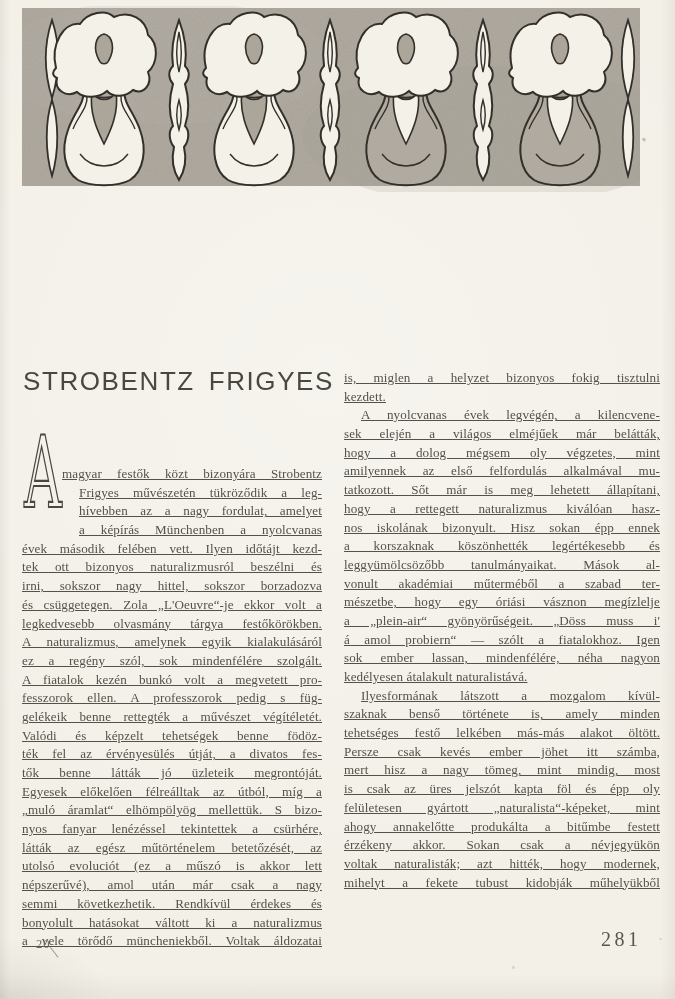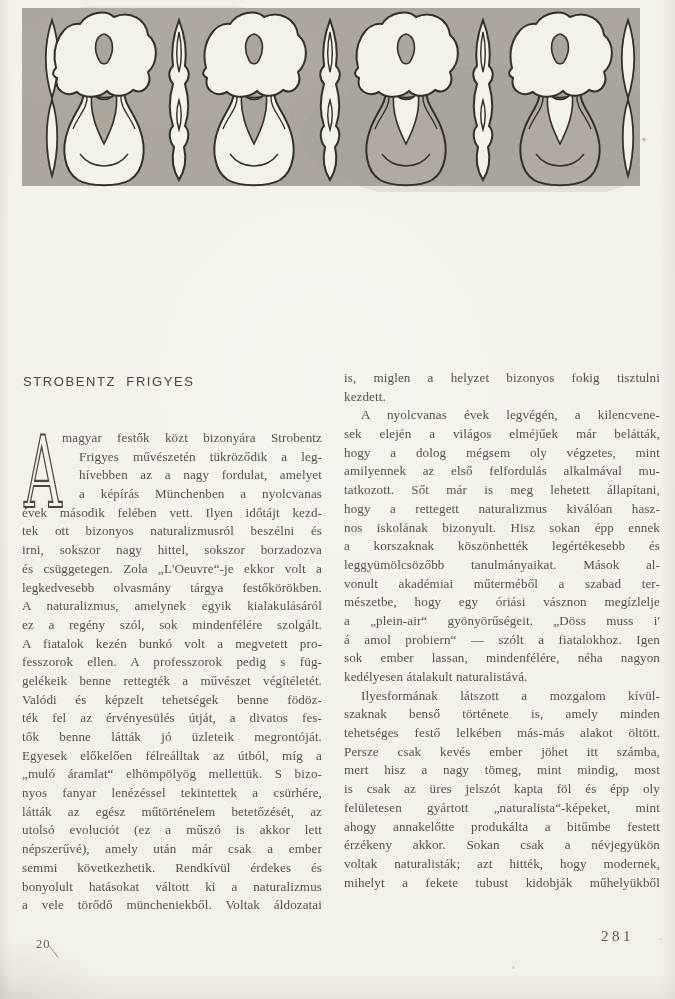--- a/index.html
+++ b/index.html
@@ -20,45 +20,45 @@
   .vase{fill:var(--belly,#f4f1e9);stroke:#332f2a;stroke-width:2;}
   .vee{fill:var(--vfill,#b0aaa0);stroke:#332f2a;stroke-width:1.6;}
   .drop{fill:#aba59a;stroke:#332f2a;stroke-width:1.6;}
   .swash,.echo,.lens{fill:none;stroke:#332f2a;stroke-width:1.4;}
   .spindle{fill:#f4f1e9;stroke:#332f2a;stroke-width:2;}
   .elens{fill:#f4f1e9;stroke:#332f2a;stroke-width:1.8;}
   
   .title{
     position:absolute;left:23px;top:372px;margin:0;
     font-family:"Liberation Sans", sans-serif;font-weight:400;
-    font-size:13px;line-height:19.5px;letter-spacing:1.6px;word-spacing:5px;
+    font-size:26px;line-height:19.5px;letter-spacing:1.6px;word-spacing:5px;
     color:#4b473f;
   }
   
   .col{position:absolute;color:#55514a;font-size:13.1px;}
   .col.left{left:22px;top:429px;width:300px;}
   .col.right{left:344px;top:369px;width:316px;}
   .para{margin:0;}
   .line{
     line-height:18.7px;height:18.7px;
     text-align:justify;text-align-last:justify;
-    letter-spacing:0.1px;white-space:nowrap;overflow:visible;
+    letter-spacing:0.1px;white-space:nowrap;overflow:visible;text-decoration:underline;
   }
   .line.last{text-align-last:left;}
   .line.ind{text-indent:17px;}
-  .line.dc0{padding-left:40px;}
+  .line.dc0{padding-left:40px;margin-top:36px;}
   .line.dc{padding-left:57px;}
   .dropcap{position:absolute;left:0;top:4px;}
   .dropcap text{
     font-family:"DejaVu Serif", serif;font-size:100px;
     fill:none;stroke:#4b473f;stroke-width:2.2;
   }
   
   .sig{position:absolute;left:36px;top:937px;font-size:12.5px;color:#6b665c;letter-spacing:1px;}
-  .pagenum{position:absolute;left:601px;top:928px;font-size:15px;color:#5b564d;letter-spacing:3.5px;}
+  .pagenum{position:absolute;left:601px;top:928px;font-size:20px;color:#5b564d;letter-spacing:3.5px;}
   
   .penmark{position:absolute;left:46px;top:951px;width:15px;height:1.4px;background:rgba(100,94,82,0.55);transform:rotate(52deg);border-radius:1px;}
   .speck{position:absolute;border-radius:50%;background:rgba(100,94,82,0.35);}
   .speck.s1{left:642px;top:138px;width:4px;height:3px;transform:rotate(40deg);}
   .speck.s2{left:512px;top:966px;width:3px;height:3px;opacity:.6;}
   .speck.s3{left:659px;top:938px;width:3px;height:2px;opacity:.5;}
   .corner-shadow{position:absolute;left:0;bottom:0;width:160px;height:90px;
     background:radial-gradient(100% 100% at 0% 100%, rgba(90,84,72,0.10) 0%, rgba(90,84,72,0) 70%);}
 </style>
 </head>
@@ -130,21 +130,21 @@
         <div class="line">fesszorok ellen. A professzorok pedig s füg-</div>
         <div class="line">gelékeik benne rettegték a művészet végítéletét.</div>
         <div class="line">Valódi és képzelt tehetségek benne födöz-</div>
         <div class="line">ték fel az érvényesülés útját, a divatos fes-</div>
         <div class="line">tők benne látták jó üzleteik megrontóját.</div>
         <div class="line">Egyesek előkelően félreálltak az útból, míg a</div>
         <div class="line">„muló áramlat“ elhömpölyög mellettük. S bizo-</div>
         <div class="line">nyos fanyar lenézéssel tekintettek a csürhére,</div>
         <div class="line">látták az egész műtörténelem betetőzését, az</div>
         <div class="line">utolsó evoluciót (ez a műszó is akkor lett</div>
-        <div class="line">népszerűvé), amely után már csak a ember</div>
+        <div class="line">népszerűvé), amol után már csak a nagy</div>
         <div class="line">semmi következhetik. Rendkívül érdekes és</div>
         <div class="line">bonyolult hatásokat váltott ki a naturalizmus</div>
         <div class="line">a vele törődő müncheniekből. Voltak áldozatai</div>
       </div>
     </div>
 
   <div class="col right">
       <div class="para">
         <div class="line">is, miglen a helyzet bizonyos fokig tisztulni</div>
         <div class="line last">kezdett.</div>

